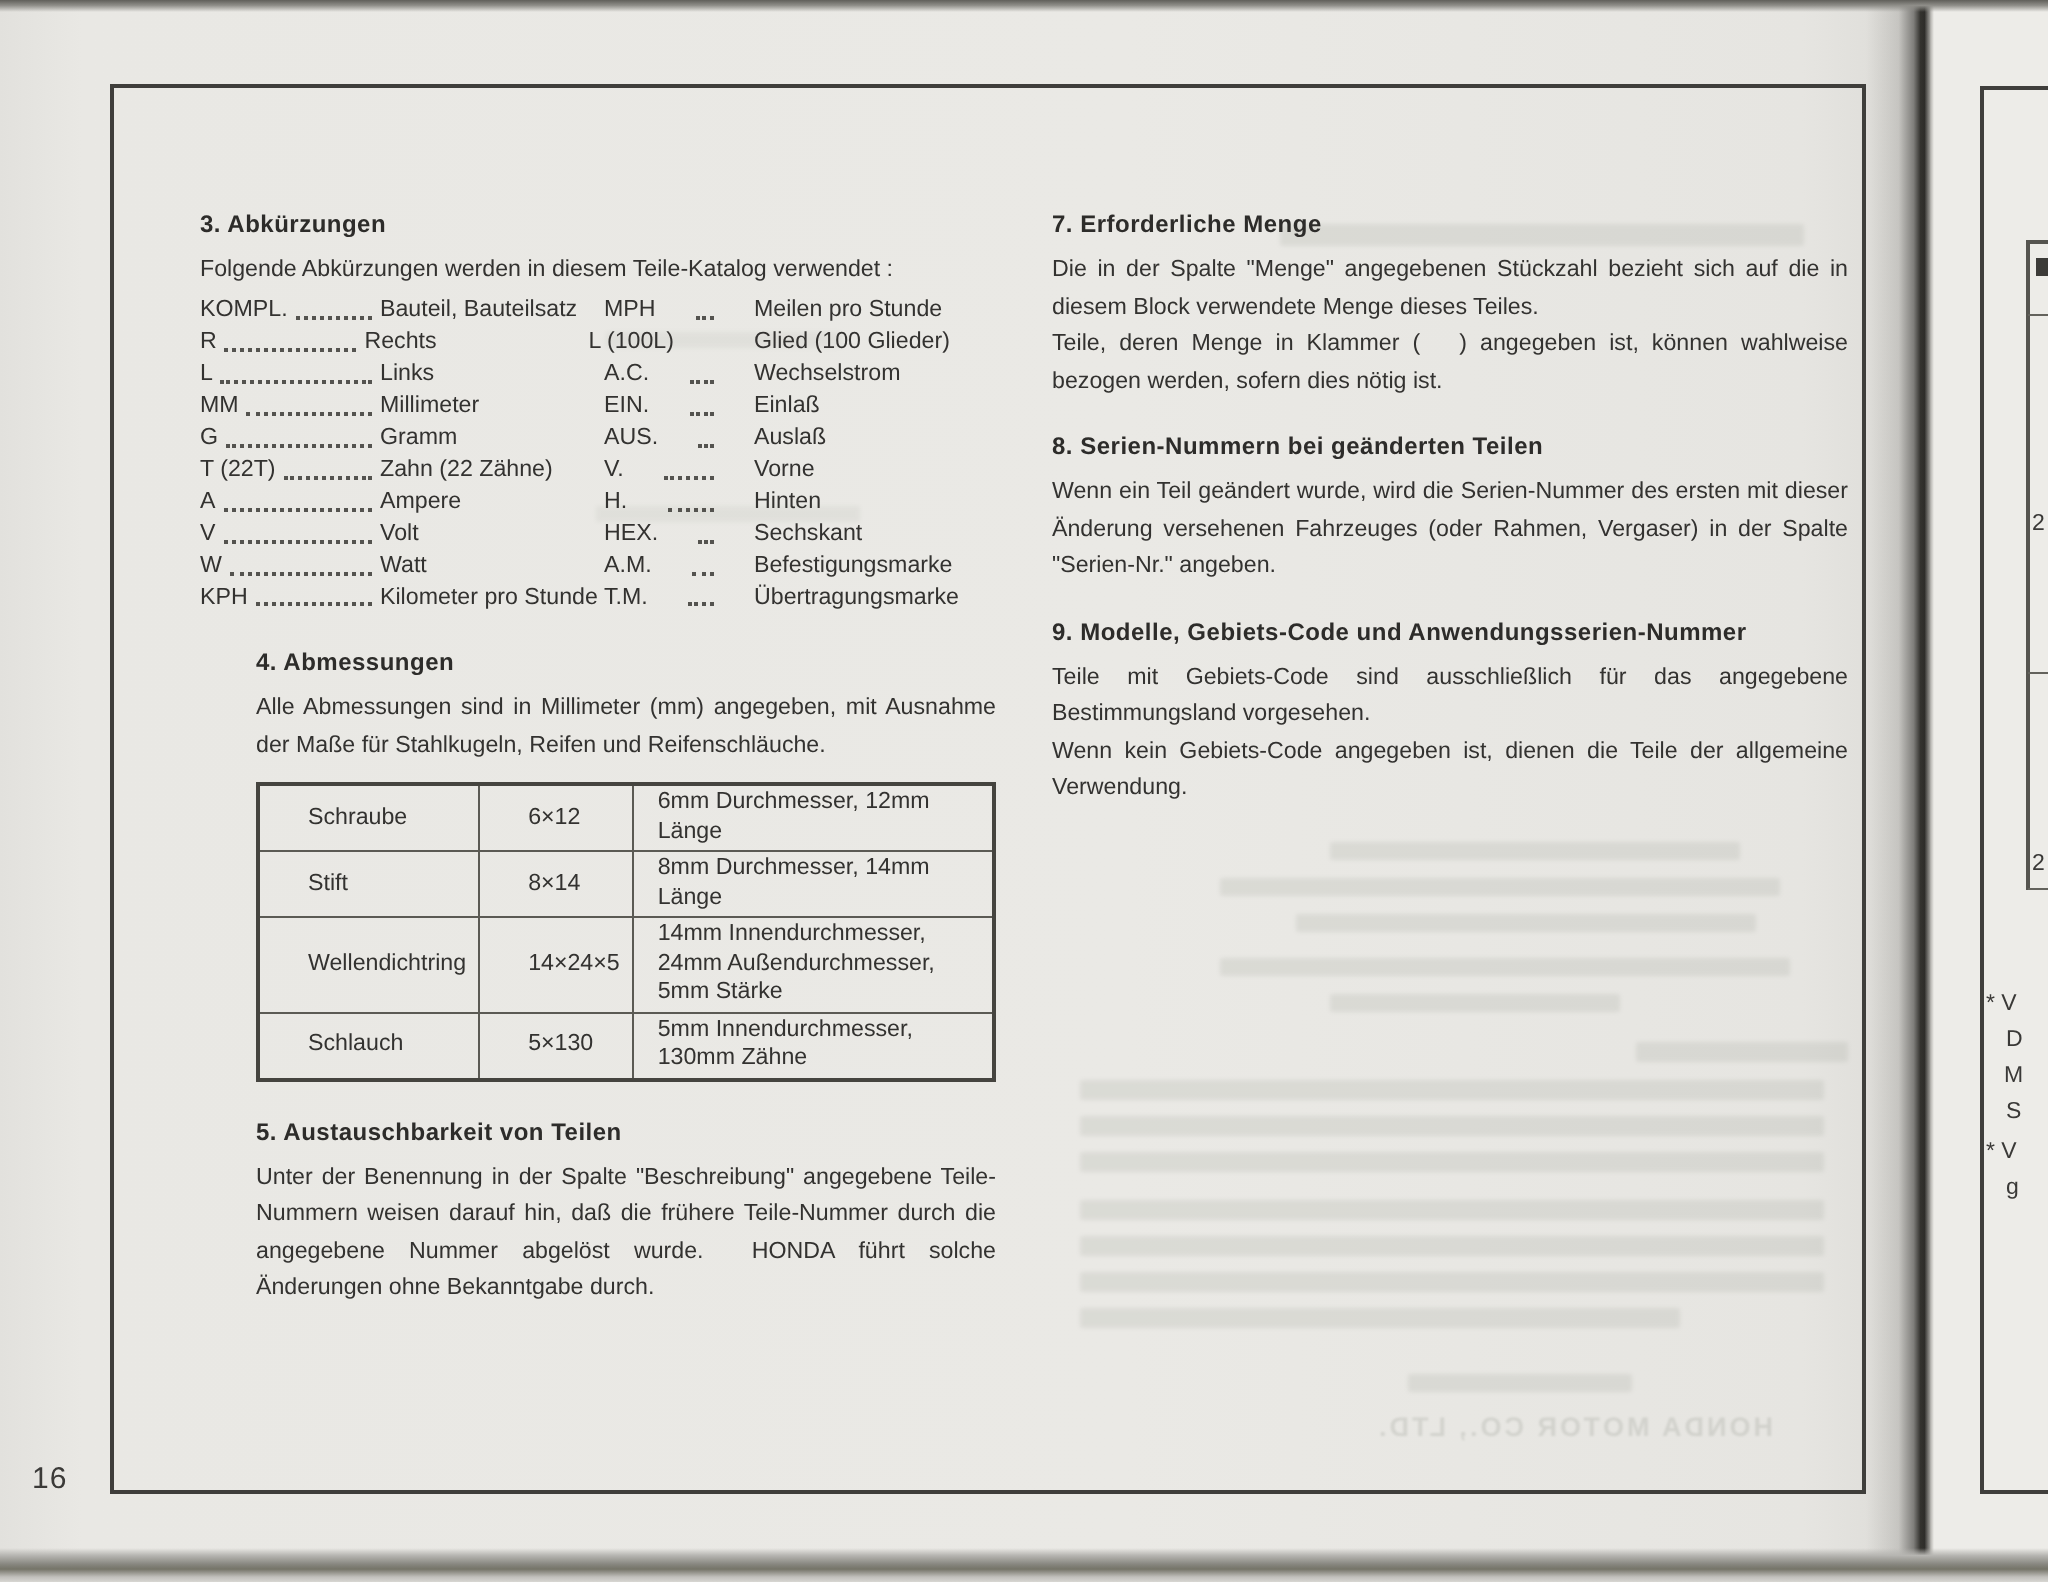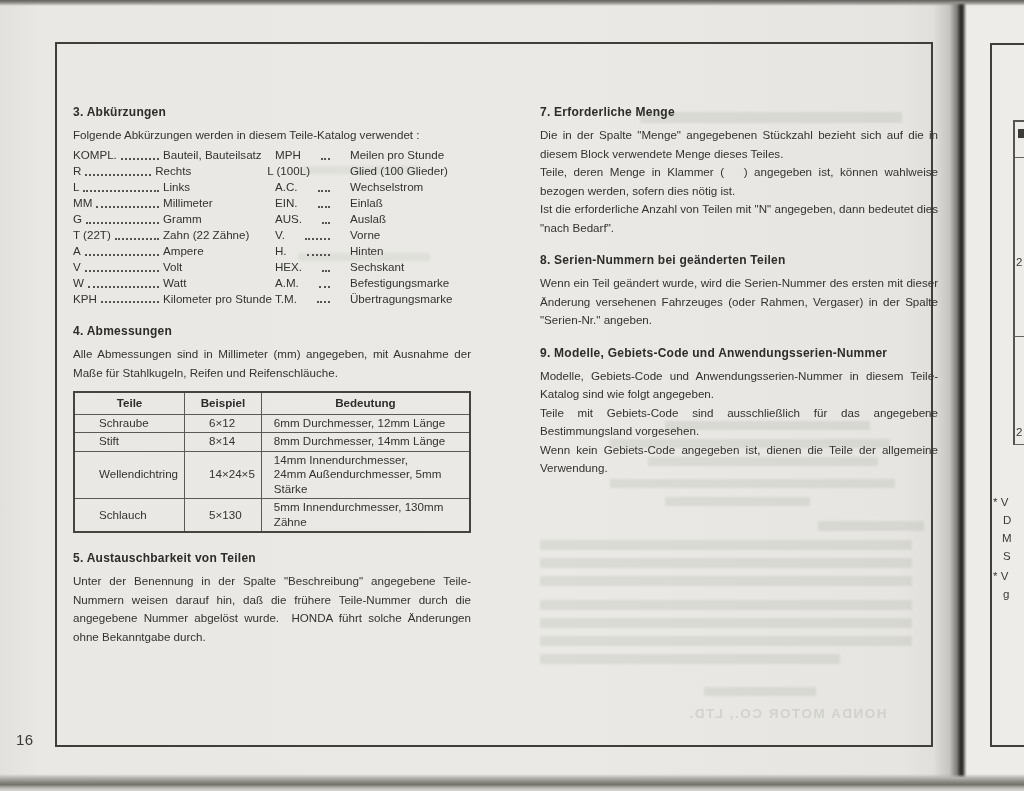--- a/index.html
+++ b/index.html
@@ -16,27 +16,27 @@
   .gutter{position:absolute;left:933px;top:0;width:34px;height:791px;z-index:5;
     background:linear-gradient(90deg,rgba(90,88,84,0) 0%,rgba(90,88,84,.18) 48%,rgba(50,49,46,.55) 70%,#34332f 80%,#2e2d2a 86%,rgba(110,108,103,.35) 96%,rgba(110,108,103,0) 100%);}
   .next-page{position:absolute;left:965px;top:0;width:59px;height:791px;background:#edecE8;z-index:4;}
 
   
   .frame{position:absolute;left:55px;top:42px;width:874px;height:701px;border:2px solid #3f3e3b;z-index:10;}
   .page-number{position:absolute;left:16px;top:731px;font-size:15px;letter-spacing:.5px;color:#3b3a38;z-index:12;}
 
   
   .col{position:absolute;top:104px;width:398px;z-index:12;font-size:11.6px;line-height:18.5px;}
-  .col-left{left:73px;}
-  .col-right{left:540px;}
+  .col-left{left:100px;}
+  .col-right{left:526px;}
   .sec{margin:0;}
   .sec-title{font-size:12px;font-weight:700;color:#2d2c2a;letter-spacing:.25px;margin:0 0 5px 0;line-height:17px;}
   .para{margin:0;text-align:justify;}
   .mt{margin-top:15px;}
-  .mt2{margin-top:17px;}
+  .mt2{margin-top:17px;margin-left:28px;}
 
   
   .abbr-list{margin-top:3px;}
   .abbr-row{display:flex;height:15.9px;}
   .pair{display:flex;align-items:flex-end;}
   .pair-l{width:200px;margin-right:2px;justify-content:center;}
   .pair-r{flex:1;gap:16px;}
   .ab,.df{white-space:nowrap;font-size:11.6px;line-height:15.9px;}
   .dots{flex:1 1 auto;margin:0 4px 3px 4px;border-bottom:2px dotted #54534f;}
   .pair-l .df{width:110px;}
@@ -225,25 +225,20 @@
         </div>
 
       </div>
     </div>
 
     <div class="sec mt2">
       <div class="sec-title">4. Abmessungen</div>
       <div class="para">Alle Abmessungen sind in Millimeter (mm) angegeben, mit Ausnahme der Maße für Stahlkugeln, Reifen und Reifenschläuche.</div>
       <table class="dim-table">
         <tbody>
-            <tr>
-          <th class="c-teile">Teile</th>
-          <th class="c-beispiel">Beispiel</th>
-          <th>Bedeutung</th>
-        </tr>
         <tr>
           <td>Schraube</td>
           <td>6×12</td>
           <td class="c-bedeutung">6mm Durchmesser, 12mm Länge</td>
         </tr>
         <tr>
           <td>Stift</td>
           <td>8×14</td>
           <td class="c-bedeutung">8mm Durchmesser, 14mm Länge</td>
         </tr>
@@ -269,31 +264,29 @@
 
 
   </div>
 
   <div class="col col-right">
 
     <div class="sec">
       <div class="sec-title">7. Erforderliche Menge</div>
       <div class="para">Die in der Spalte "Menge" angegebenen Stückzahl bezieht sich auf die in diesem Block verwendete Menge dieses Teiles.</div>
       <div class="para">Teile, deren Menge in Klammer (&nbsp;&nbsp;&nbsp;) angegeben ist, können wahlweise bezogen werden, sofern dies nötig ist.</div>
-      <div class="para">Ist die erforderliche Anzahl von Teilen mit "N" angegeben, dann bedeutet dies "nach Bedarf".</div>
     </div>
 
     <div class="sec mt">
       <div class="sec-title">8. Serien-Nummern bei geänderten Teilen</div>
       <div class="para">Wenn ein Teil geändert wurde, wird die Serien-Nummer des ersten mit dieser Änderung versehenen Fahrzeuges (oder Rahmen, Vergaser) in der Spalte "Serien-Nr." angeben.</div>
     </div>
 
     <div class="sec mt">
       <div class="sec-title">9. Modelle, Gebiets-Code und Anwendungsserien-Nummer</div>
-      <div class="para">Modelle, Gebiets-Code und Anwendungsserien-Nummer in diesem Teile-Katalog sind wie folgt angegeben.</div>
       <div class="para">Teile mit Gebiets-Code sind ausschließlich für das angegebene Bestimmungsland vorgesehen.</div>
       <div class="para">Wenn kein Gebiets-Code angegeben ist, dienen die Teile der allgemeine Verwendung.</div>
     </div>
 
   </div>
 
   <div class="next-page"></div>
   <div class="gutter"></div>
   <div class="np-line np-frame-left"></div>
   <div class="np-line np-frame-top"></div>

